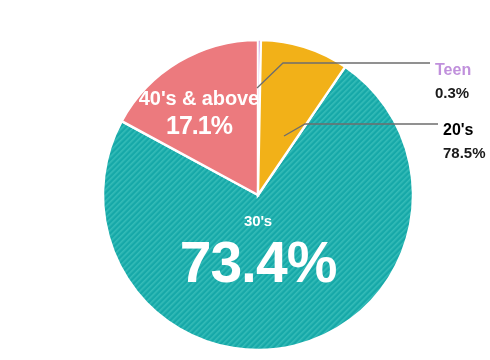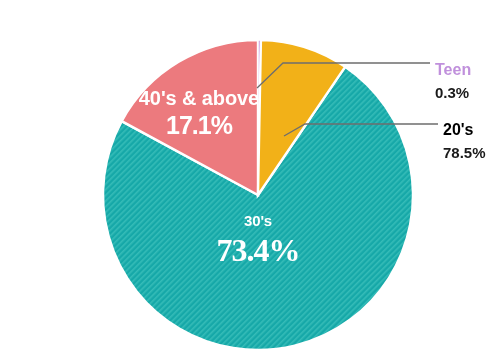--- a/index.html
+++ b/index.html
@@ -49,22 +49,21 @@
   #label-30s {
     left: 155px;
     top: 213px;
     width: 206px;
   }
   #label-30s .cat {
     font-size: 15px;
     margin-bottom: 6px;
   }
   #label-30s .pct {
-    font-size: 32px;
-    font-family: Liberation Serif, serif;
+    font-size: 57px;
   }
 
   #label-40s {
     left: 130px;
     top: 88px;
     width: 138px;
   }
   #label-40s .cat {
     font-size: 20px;
     margin-bottom: 5px;

